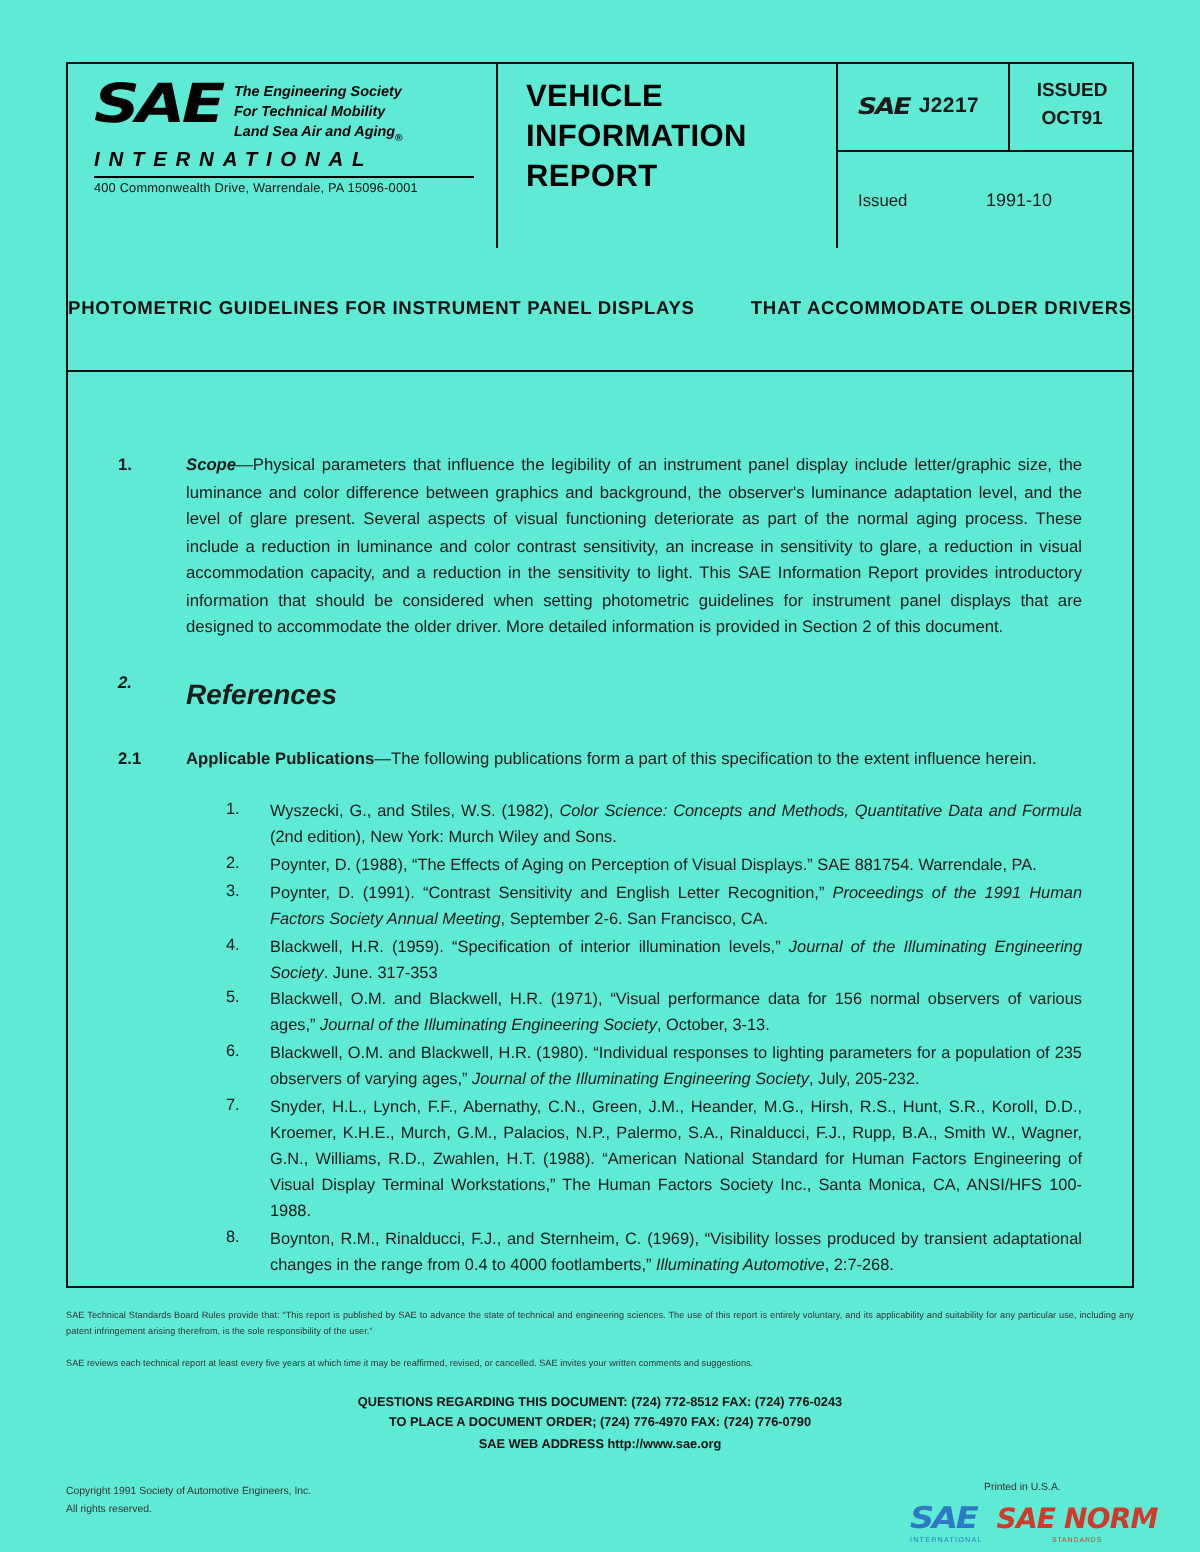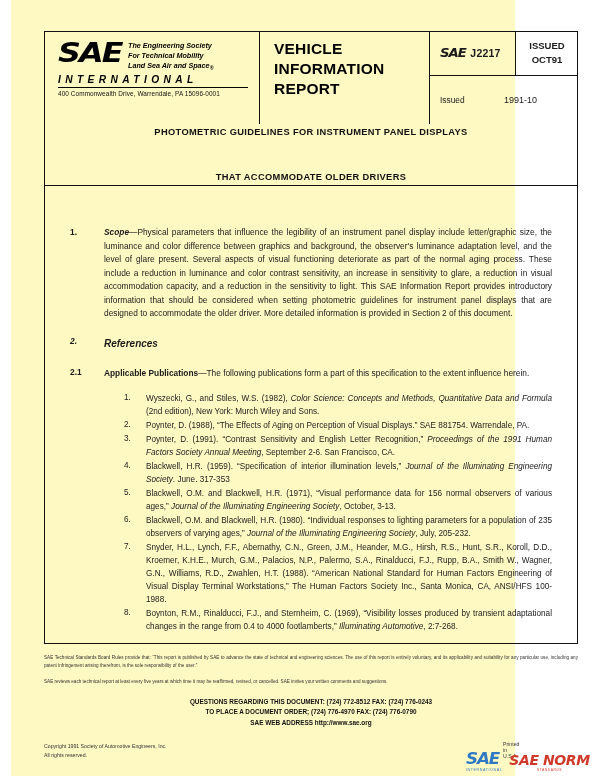--- a/index.html
+++ b/index.html
@@ -11,23 +11,23 @@
     width: 600px; height: 776px;
     font-family: "Liberation Sans", sans-serif;
     color: #1a1a1a;
     position: relative;
     overflow: hidden;
   }
 
   
   .page {
     position: absolute;
-    left: 11px; top: 0;
-    width: 504px; height: 776px;
-    background: #fef9c3;
+    left: 0; top: 0;
+    width: 600px; height: 776px;
+    background: #5eead4;
   }
   .doc-border {
     position: absolute;
     left: 33px; top: 31px;
     width: 534px; height: 613px;
     border: 1.6px solid #111;
   }
 
   
   .masthead {
@@ -138,21 +138,21 @@
   }
   .mh-r-bot .lbl { padding-left: 10px; width: 74px; }
   .mh-r-bot .val { font-size: 9px; }
 
   
   .title-band {
     position: absolute;
     left: 33px; top: 124px;
     width: 534px; height: 62px;
     border-bottom: 1.5px solid #111;
-    display: flex; flex-direction: column;
+    display: flex; 
     align-items: center; justify-content: center;
     text-align: center;
     gap: 28px;
   }
   .title-band div {
     font-size: 9.3px;
     font-weight: bold;
     letter-spacing: 0.35px;
     line-height: 1.75;
     color: #111;
@@ -174,21 +174,21 @@
   .cl-num.italic { font-style: italic; }
   .cl-body {
     flex: 1;
     font-size: 8.35px;
     line-height: 1.62;
     text-align: justify;
     color: #1b1b1b;
   }
   .cl-body b { font-weight: bold; }
   .cl-body .lead { font-weight: bold; font-style: italic; }
-  .heading-it { font-weight: bold; font-style: italic; font-size: 10px; }
+  .heading-it { font-weight: bold; font-style: italic; font-size: 14px; }
   .spacer-md { height: 15px; }
 
   
   .ref-list {
     margin-top: 13px;
     padding-left: 54px;
   }
   .ref-item {
     display: flex;
     margin-bottom: 1px;
@@ -293,21 +293,21 @@
   <div class="doc-border"></div>
 
   <div class="masthead">
 
     <div class="mh-logo">
       <div class="sae-wordmark">
         <div class="sae-big">SAE</div>
         <div class="sae-tag">
           <div>The Engineering Society</div>
           <div>For Technical Mobility</div>
-          <div><span>Land Sea Air and Space</span><span class="reg">®</span></div>
+          <div><span>Land Sea Air and Aging</span><span class="reg">®</span></div>
         </div>
       </div>
       <div class="sae-intl">INTERNATIONAL</div>
       <div class="sae-addr">400 Commonwealth Drive, Warrendale, PA 15096-0001</div>
     </div>
 
     <div class="mh-title">
       <div>VEHICLE</div>
       <div>INFORMATION</div>
       <div>REPORT</div>

